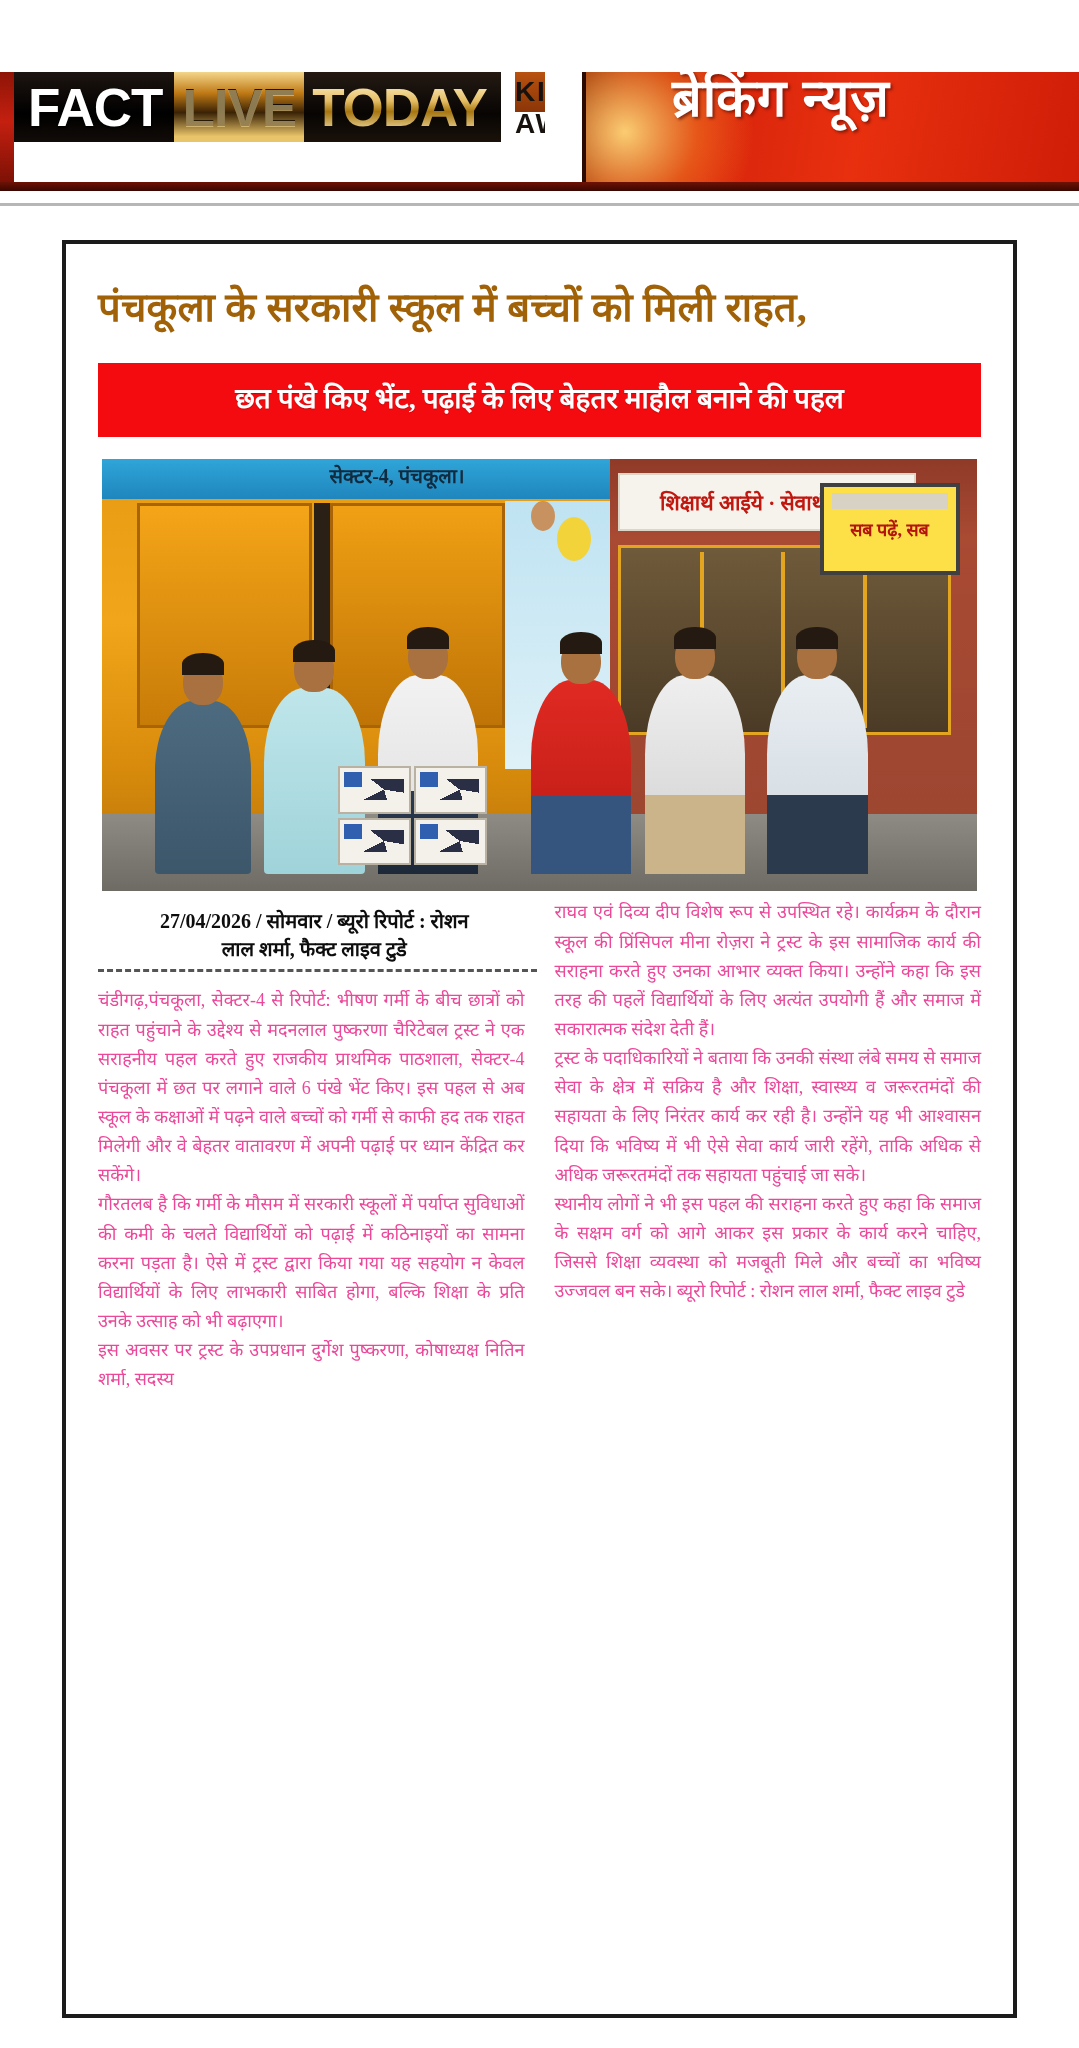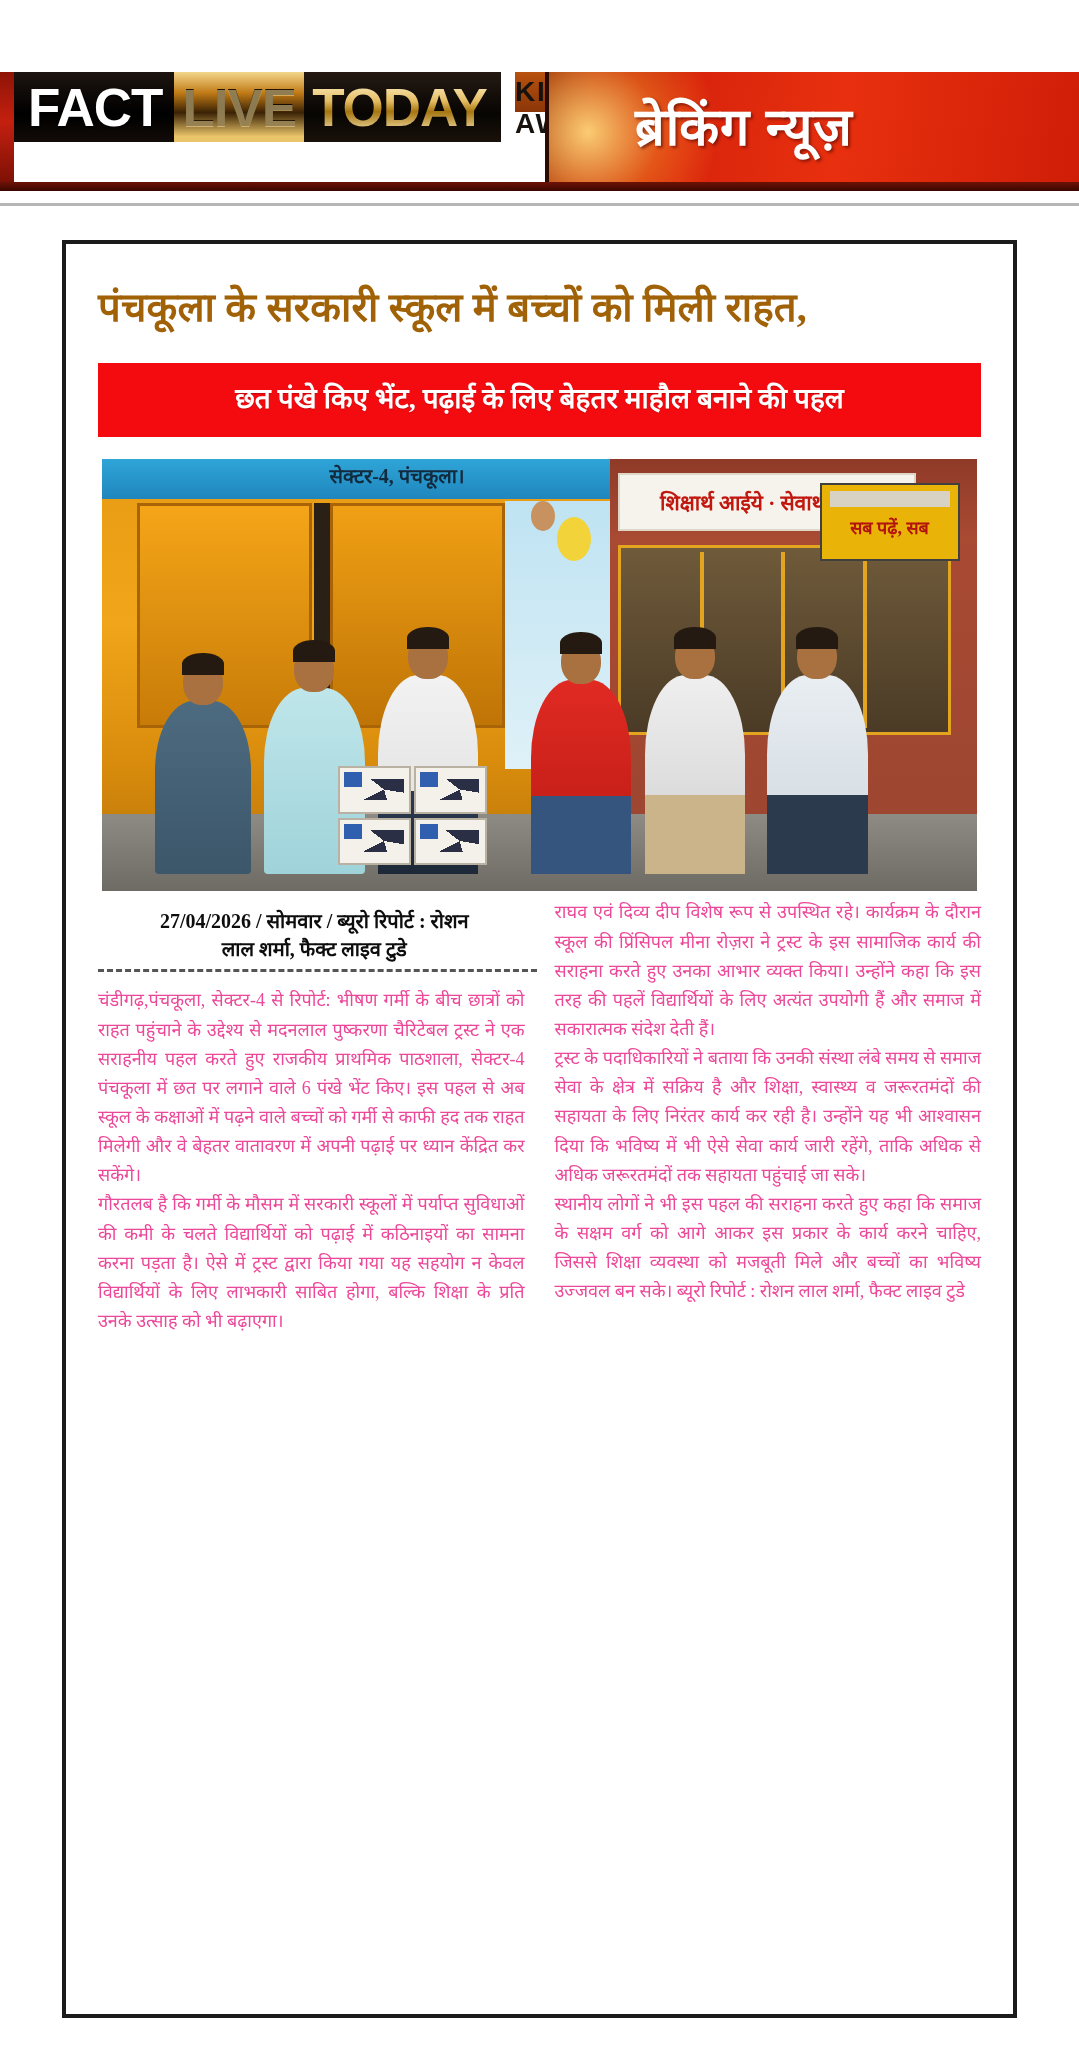--- a/index.html
+++ b/index.html
@@ -85,23 +85,24 @@
   }
   .tagline {
     font-weight: 900; font-size: 28px; letter-spacing: 2px; color: #17120d;
     position: relative; z-index: 2;
   }
 
   .breaking-block {
     flex: 1;
     position: relative;
     background: linear-gradient(100deg,#6d1003 0%,#a81405 8%,#d8240c 26%,#e8300f 55%,#cf1d07 100%);
-    display: flex; align-items: center;
+    display: flex; 
     overflow: hidden;
     border-left: 4px solid #2b0a02;
+    margin-left: 37px;
   }
   .flare {
     position: absolute; left: -30px; top: -40px; width: 230px; height: 200px;
     background: radial-gradient(circle at 30% 50%, rgba(255,214,120,.95), rgba(255,150,40,.45) 38%, rgba(210,40,10,0) 68%);
     pointer-events: none;
   }
   .breaking-text {
     position: relative; z-index: 3;
     color: #fff;
     font-weight: 700;
@@ -172,22 +173,22 @@
     background: linear-gradient(180deg,#f4a518,#c87c08); border:3px solid #a96407; }
   .ph-door-b { position:absolute; left:26%; top:44px; width:20%; height:52%;
     background: linear-gradient(180deg,#f0a014,#bf7406); border:3px solid #a96407; }
   .ph-door-gap { position:absolute; left:24.2%; top:44px; width:2.5%; height:52%; background:#2a2016; }
 
   .ph-wall-right { position:absolute; left:58%; top:0; right:0; height:100%;
     background: linear-gradient(180deg,#8f3a28 0%,#a94a33 18%,#9a4530 100%); }
   .ph-sign { position:absolute; left:59%; top:14px; width:34%; height:58px;
     background:#f6f3ec; border:2px solid #ddd6c6; display:flex; align-items:center; justify-content:center; }
   .ph-sign-text { color:#c0170f; font-weight:700; font-size:21px; font-family:"Liberation Serif",serif; white-space:nowrap; }
-  .ph-sign2 { position:absolute; right:2%; top:24px; width:16%; height:78px;
-    background:#eab308; border:2px solid #404040; }
+  .ph-sign2 { position:absolute; right:2%; top:24px; width:16%; height:92px;
+    background:#fde047; border:4px solid #404040; }
   .ph-sign2 .s2a { margin:6px 8px 0; height:16px; background:#d8d2c4; }
   .ph-sign2 .s2b { margin:8px 8px 0; color:#b3140d; font-weight:700; font-size:18px; text-align:center;
     font-family:"Liberation Serif",serif; }
   .ph-glassrow { position:absolute; left:59%; top:86px; width:38%; height:44%;
     background: linear-gradient(180deg,#6f5a3a,#4b3b26); border:3px solid #e3a520; }
   .ph-glassrow .pane { position:absolute; top:4px; bottom:4px; width:4px; background:#e3a520; }
 
   .ph-mural { position:absolute; left:46%; top:42px; width:13%; height:62%;
     background: linear-gradient(180deg,#bfe3f2,#dff1f8); }
   .balloon { position:absolute; left:52%; top:58px; width:34px; height:44px; border-radius:50%;
@@ -378,20 +379,21 @@
   <div class="byline">
     <span>27/04/2026 / सोमवार / ब्यूरो रिपोर्ट : रोशन</span><br>
     <span>लाल शर्मा, फैक्ट लाइव टुडे</span>
   </div>
   <div class="dashrule"></div>
 
   <div class="cols">
     <div class="col col-left">
       <p class="lead">चंडीगढ़,पंचकूला, सेक्टर-4 से रिपोर्ट: भीषण गर्मी के बीच छात्रों को राहत पहुंचाने के उद्देश्य से मदनलाल पुष्करणा चैरिटेबल ट्रस्ट ने एक सराहनीय पहल करते हुए राजकीय प्राथमिक पाठशाला, सेक्टर-4 पंचकूला में छत पर लगाने वाले 6 पंखे भेंट किए। इस पहल से अब स्कूल के कक्षाओं में पढ़ने वाले बच्चों को गर्मी से काफी हद तक राहत मिलेगी और वे बेहतर वातावरण में अपनी पढ़ाई पर ध्यान केंद्रित कर सकेंगे।</p>
       <p>गौरतलब है कि गर्मी के मौसम में सरकारी स्कूलों में पर्याप्त सुविधाओं की कमी के चलते विद्यार्थियों को पढ़ाई में कठिनाइयों का सामना करना पड़ता है। ऐसे में ट्रस्ट द्वारा किया गया यह सहयोग न केवल विद्यार्थियों के लिए लाभकारी साबित होगा, बल्कि शिक्षा के प्रति उनके उत्साह को भी बढ़ाएगा।</p>
+      <p>इस अवसर पर ट्रस्ट के उपप्रधान दुर्गेश पुष्करणा, कोषाध्यक्ष नितिन शर्मा, सदस्य</p>
     </div>
     <div class="col col-right">
       <p>राघव एवं दिव्य दीप विशेष रूप से उपस्थित रहे। कार्यक्रम के दौरान स्कूल की प्रिंसिपल मीना रोज़रा ने ट्रस्ट के इस सामाजिक कार्य की सराहना करते हुए उनका आभार व्यक्त किया। उन्होंने कहा कि इस तरह की पहलें विद्यार्थियों के लिए अत्यंत उपयोगी हैं और समाज में सकारात्मक संदेश देती हैं।</p>
       <p>ट्रस्ट के पदाधिकारियों ने बताया कि उनकी संस्था लंबे समय से समाज सेवा के क्षेत्र में सक्रिय है और शिक्षा, स्वास्थ्य व जरूरतमंदों की सहायता के लिए निरंतर कार्य कर रही है। उन्होंने यह भी आश्वासन दिया कि भविष्य में भी ऐसे सेवा कार्य जारी रहेंगे, ताकि अधिक से अधिक जरूरतमंदों तक सहायता पहुंचाई जा सके।</p>
       <p>स्थानीय लोगों ने भी इस पहल की सराहना करते हुए कहा कि समाज के सक्षम वर्ग को आगे आकर इस प्रकार के कार्य करने चाहिए, जिससे शिक्षा व्यवस्था को मजबूती मिले और बच्चों का भविष्य उज्जवल बन सके। ब्यूरो रिपोर्ट : रोशन लाल शर्मा, फैक्ट लाइव टुडे</p>
     </div>
   </div>
 
 </div>
 

